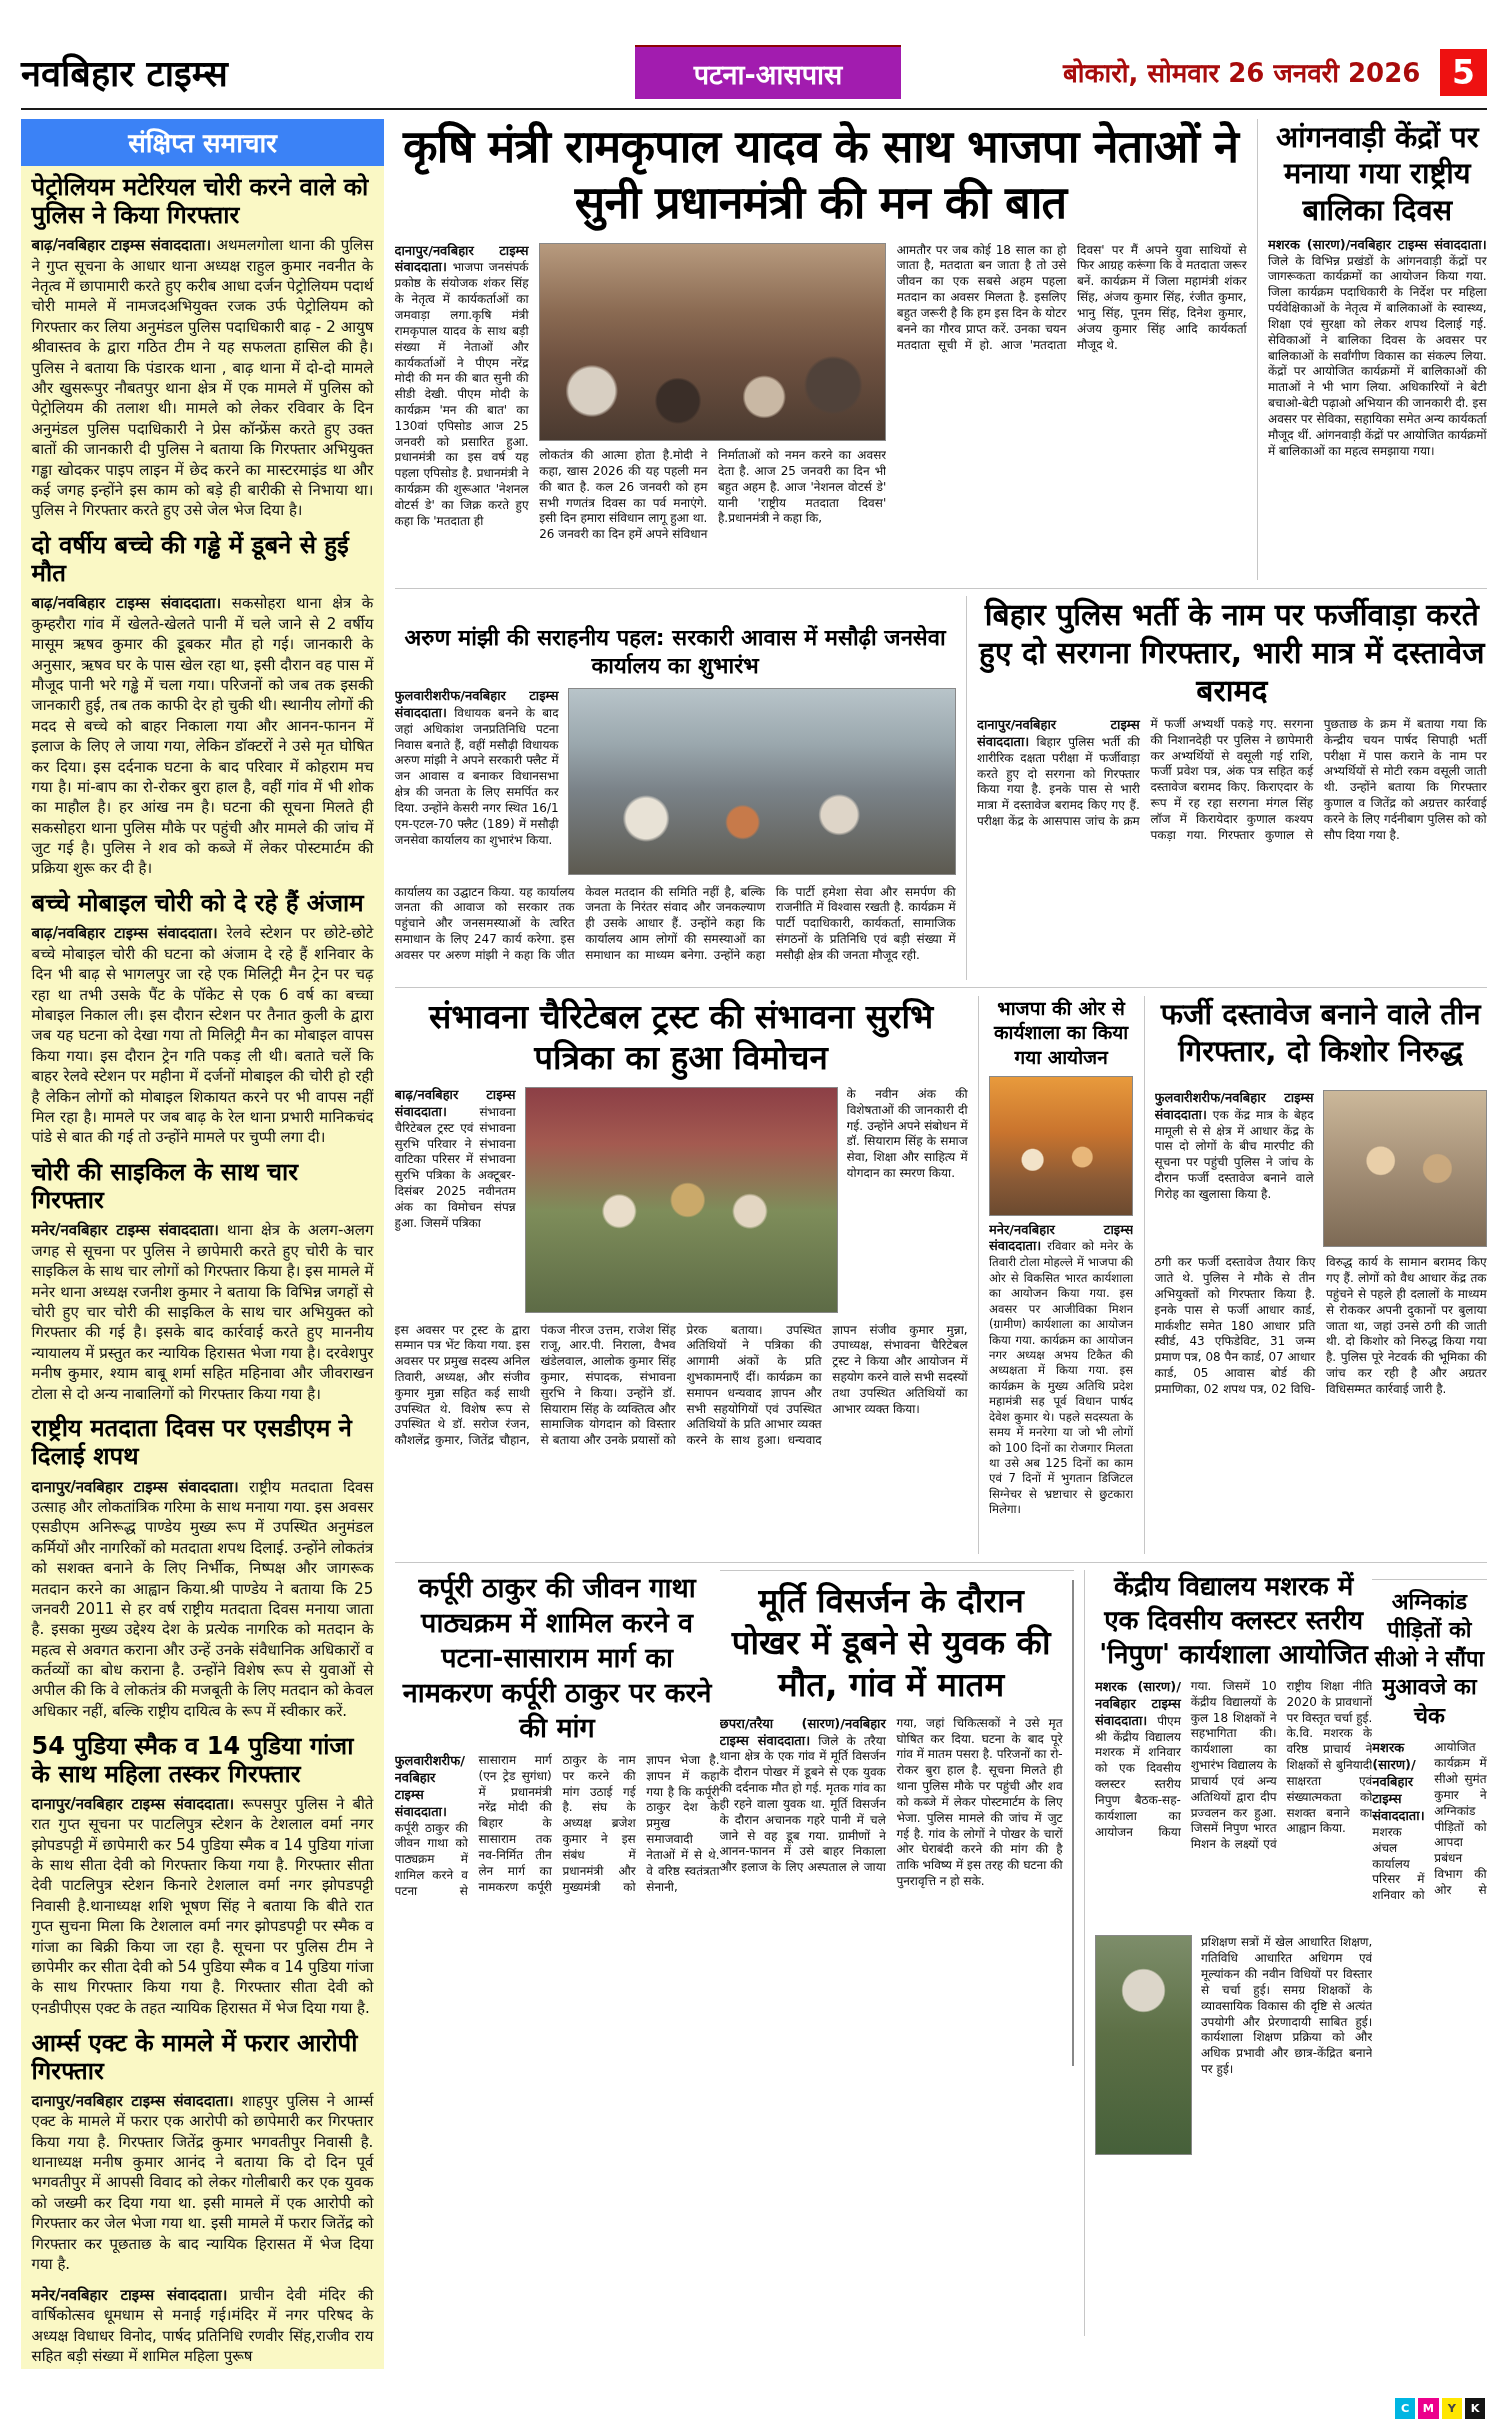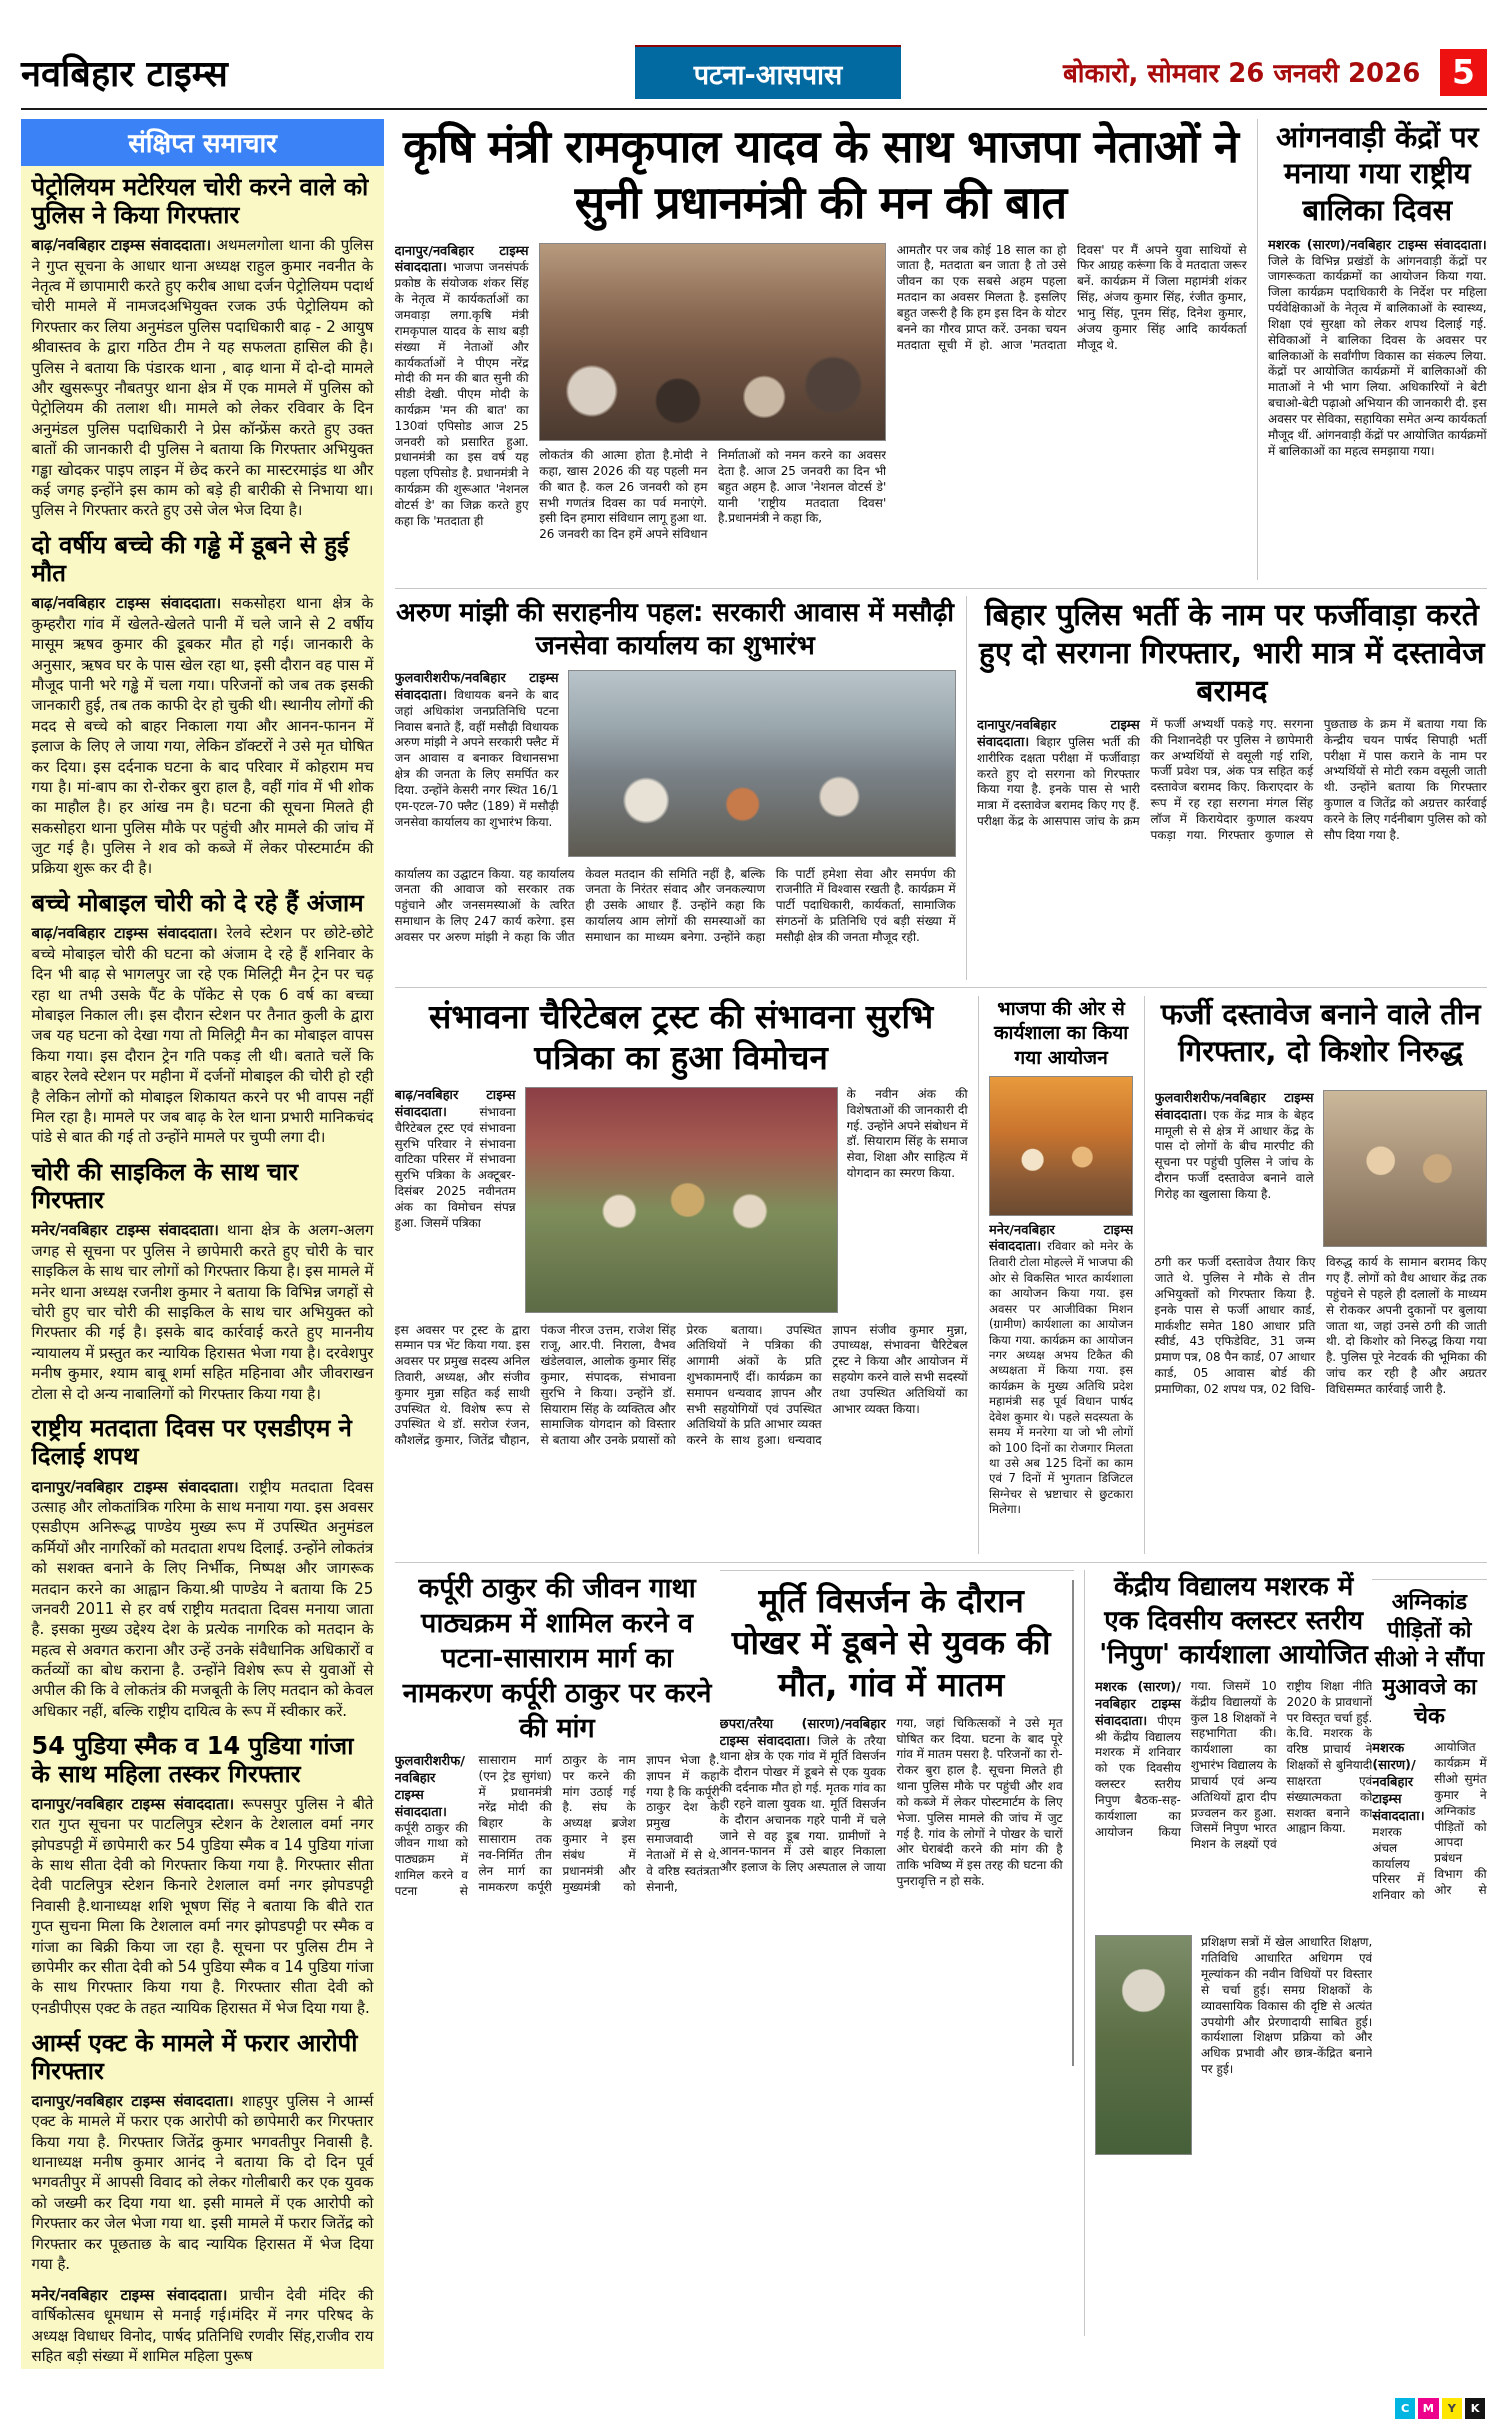--- a/index.html
+++ b/index.html
@@ -7,21 +7,21 @@
   body {
     height:2426px; background:#ffffff; color:#0e0e0e;
     font-family:"DejaVu Sans", sans-serif; overflow:hidden; position:relative;
   }
   .page { padding:44px 21px 0 21px; }
 
   
   .masthead { display:flex; align-items:center; justify-content:space-between;
               height:66px; border-bottom:2.3px solid #1a1a1a; padding-bottom:7.5px; }
   .paper-name { font-size:36px; font-weight:700; letter-spacing:0; color:#000; width:452px; }
-  .section-box { background:#0369a1; color:#fff; font-size:27px; font-weight:700;
+  .section-box { background:#a21caf; color:#fff; font-size:27px; font-weight:700;
                  padding:7.5px 59px; border-top:2.3px solid #8d0404; }
   .mast-right { display:flex; align-items:center; gap:19.6px; }
   .dateline-top { color:#a80b0b; font-size:26px; font-weight:700; }
   .page-num { background:#ee1111; color:#fff; font-size:33px; font-weight:700;
               width:47px; height:47px; display:flex; align-items:center; justify-content:center; }
 
   
   .content { display:flex; gap:10.6px; margin-top:9px; }
   .briefs { width:363px; background:#faf8c5; flex:none; }
   .mainarea { width:1092px; display:flex; flex-direction:column; }
@@ -60,21 +60,21 @@
       linear-gradient(180deg,#b79a7e 0%,#8a6a52 35%,#6e5140 60%,#4a3a30 100%); }
   .mcenter .txt2 { column-count:2; column-gap:10.6px; height:106px; overflow:hidden; }
   .mright { flex:1; column-count:2; column-gap:10.6px; overflow:hidden; }
   .anganwadi { flex:1; }
   .anganwadi h2 { font-size:29px; line-height:1.25; margin-bottom:9px; }
   .anganwadi .body-wrap { height:354px; overflow:hidden; }
 
   
   .rowB { height:392px; }
   .arun { width:561px; flex:none; }
-  .arun h2 { font-size:26px; line-height:1.25; }
+  .arun h2 { font-size:22px; line-height:1.25;margin-top:28px; }
   .ab1 { display:flex; gap:9px; margin-top:9px; }
   .ab1 .t { width:164px; flex:none; overflow:hidden; height:189px; }
   .office-photo { flex:1; height:187px;
     background:
       radial-gradient(circle at 20% 70%, #e8e2d6 0 6%, transparent 7%),
       radial-gradient(circle at 45% 72%, #c77a4a 0 6%, transparent 7%),
       radial-gradient(circle at 70% 68%, #ded5c8 0 6%, transparent 7%),
       linear-gradient(180deg,#b8c4c9 0%,#9aa7ad 30%,#7a8288 55%,#5d5a50 100%); }
   .ab2 { column-count:3; column-gap:10.6px; margin-top:7.5px; height:121px; overflow:hidden; }
   .bpolice { flex:1; }

